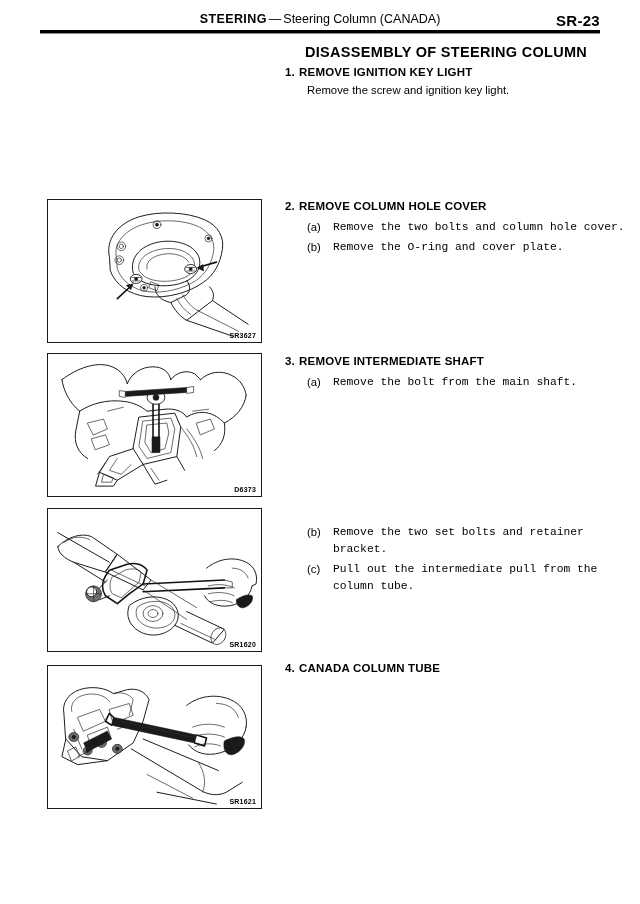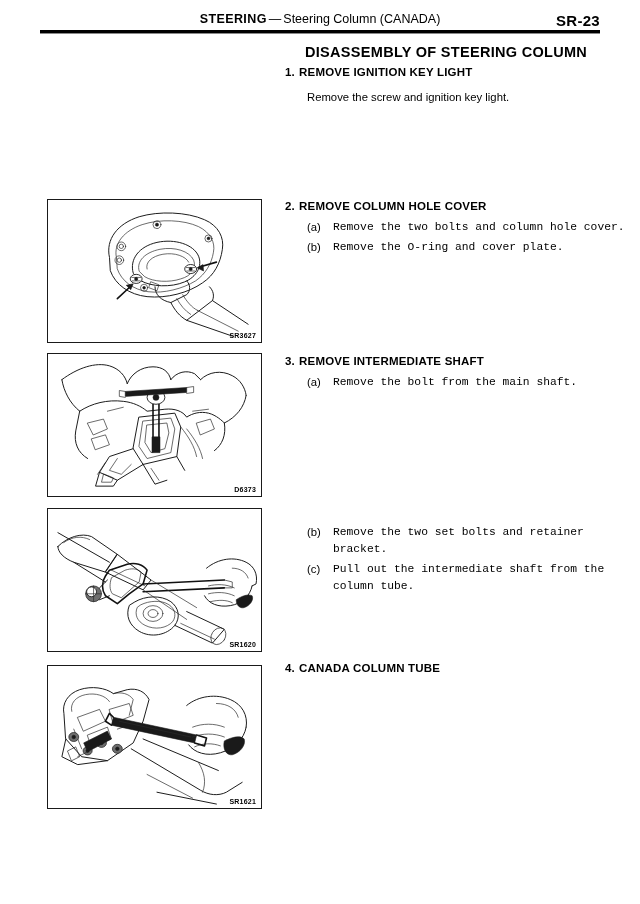--- a/index.html
+++ b/index.html
@@ -121,21 +121,21 @@
   }
   .sub-text {
     display: block;
     padding-left: 26px;
     font-family: Liberation Mono, monospace;
   }
   .plain-text {
     font-size: 11.3px;
     line-height: 16px;
     padding-left: 22px;
-    margin-top: 7px;
+    margin-top: 0;
   }
 
   
   .figure {
     position: absolute;
     left: 47px;
     width: 215px;
     border: 1.5px solid #1a1a1a;
     background: #ffffff;
     box-sizing: border-box;
@@ -223,21 +223,21 @@
   </div>
 </div>
 
 <div class="step" id="step-3-cont" style="top:524px;">
   <div class="sub-item" style="margin-top:0;">
     <span class="sub-label">(b)</span>
     <span class="sub-text">Remove the two set bolts and retainer bracket.</span>
   </div>
   <div class="sub-item">
     <span class="sub-label">(c)</span>
-    <span class="sub-text">Pull out the intermediate shaft from the column tube.</span>
+    <span class="sub-text">Pull out the intermediate pull from the column tube.</span>
   </div>
 </div>
 
 <div class="step" id="step-4" style="top:662px;">
   <div class="step-head">
     <span class="step-num">4.</span>
     <span class="step-title">CANADA COLUMN TUBE</span>
   </div>
 </div>
 

